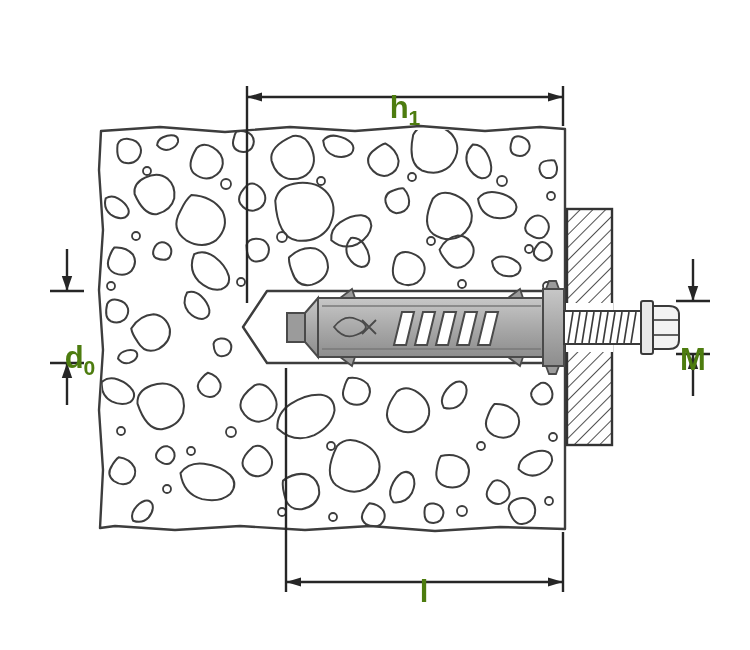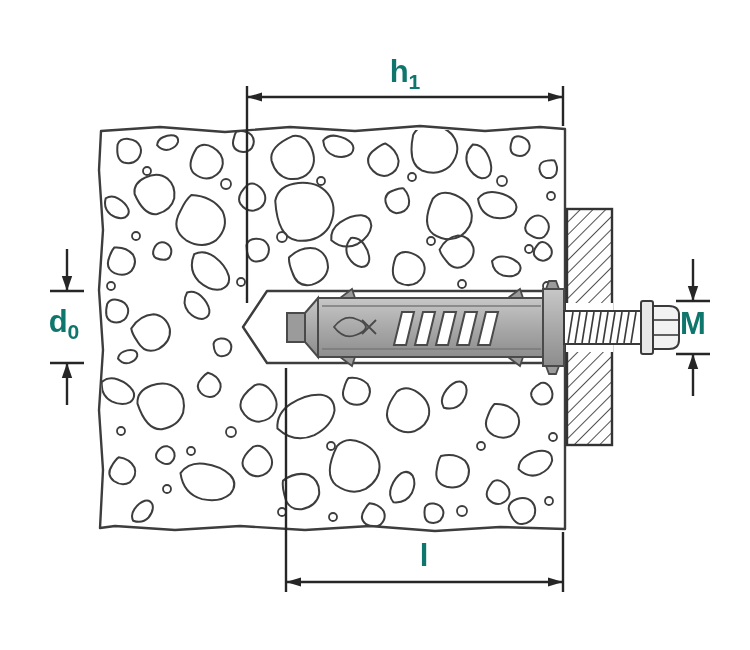--- a/index.html
+++ b/index.html
@@ -2,22 +2,22 @@
 <html><head>
 <meta charset="utf-8">
 <style>
   html,body { margin:0; padding:0; background:#ffffff; }
   .stage {
     position:relative; width:750px; height:650px; background:#ffffff;
     font-family:"Liberation Sans", sans-serif; overflow:hidden;
   }
   .stage svg { position:absolute; left:0; top:0; }
   .dim-label {
-    position:absolute; font-weight:bold; font-size:31px; color:#0f766e;
-    text-align:center; line-height:1; user-select:none;
+    position:absolute; font-weight:bold; font-size:31px; color:#4d7c0f;
+    text-align:center; line-height:1; user-select:none;margin-top:36px;
   }
   .dim-label sub { font-size:0.68em; }
 </style>
 </head>
 <body>
 
 <div class="stage">
 
 <svg width="750" height="650" viewBox="0 0 750 650">
   <defs>
@@ -237,19 +237,19 @@
     <line x1="676" y1="354" x2="710" y2="354"></line>
     <line x1="693" y1="259" x2="693" y2="301"></line>
     <line x1="693" y1="354" x2="693" y2="396"></line>
     <polygon points="693,301 687.8,286 698.2,286" stroke="none"></polygon>
     <polygon points="693,354 687.8,369 698.2,369" stroke="none"></polygon>
   </g>
 </svg>
 
 <div class="dim-label" style="left:381px; top:56px; width:48px;"><span>h</span><sub>1</sub></div>
 
-<div class="dim-label" style="left:38px; top:306px; width:52px;"><span>d</span><sub>0</sub></div>
+<div class="dim-label" style="left:54px; top:306px; width:52px;"><span>d</span><sub>0</sub></div>
 
 <div class="dim-label" style="left:668px; top:308px; width:50px;"><span>M</span></div>
 
 <div class="dim-label" style="left:402px; top:540px; width:44px;"><span>l</span></div>
 
 </div>
 
 </body></html>

